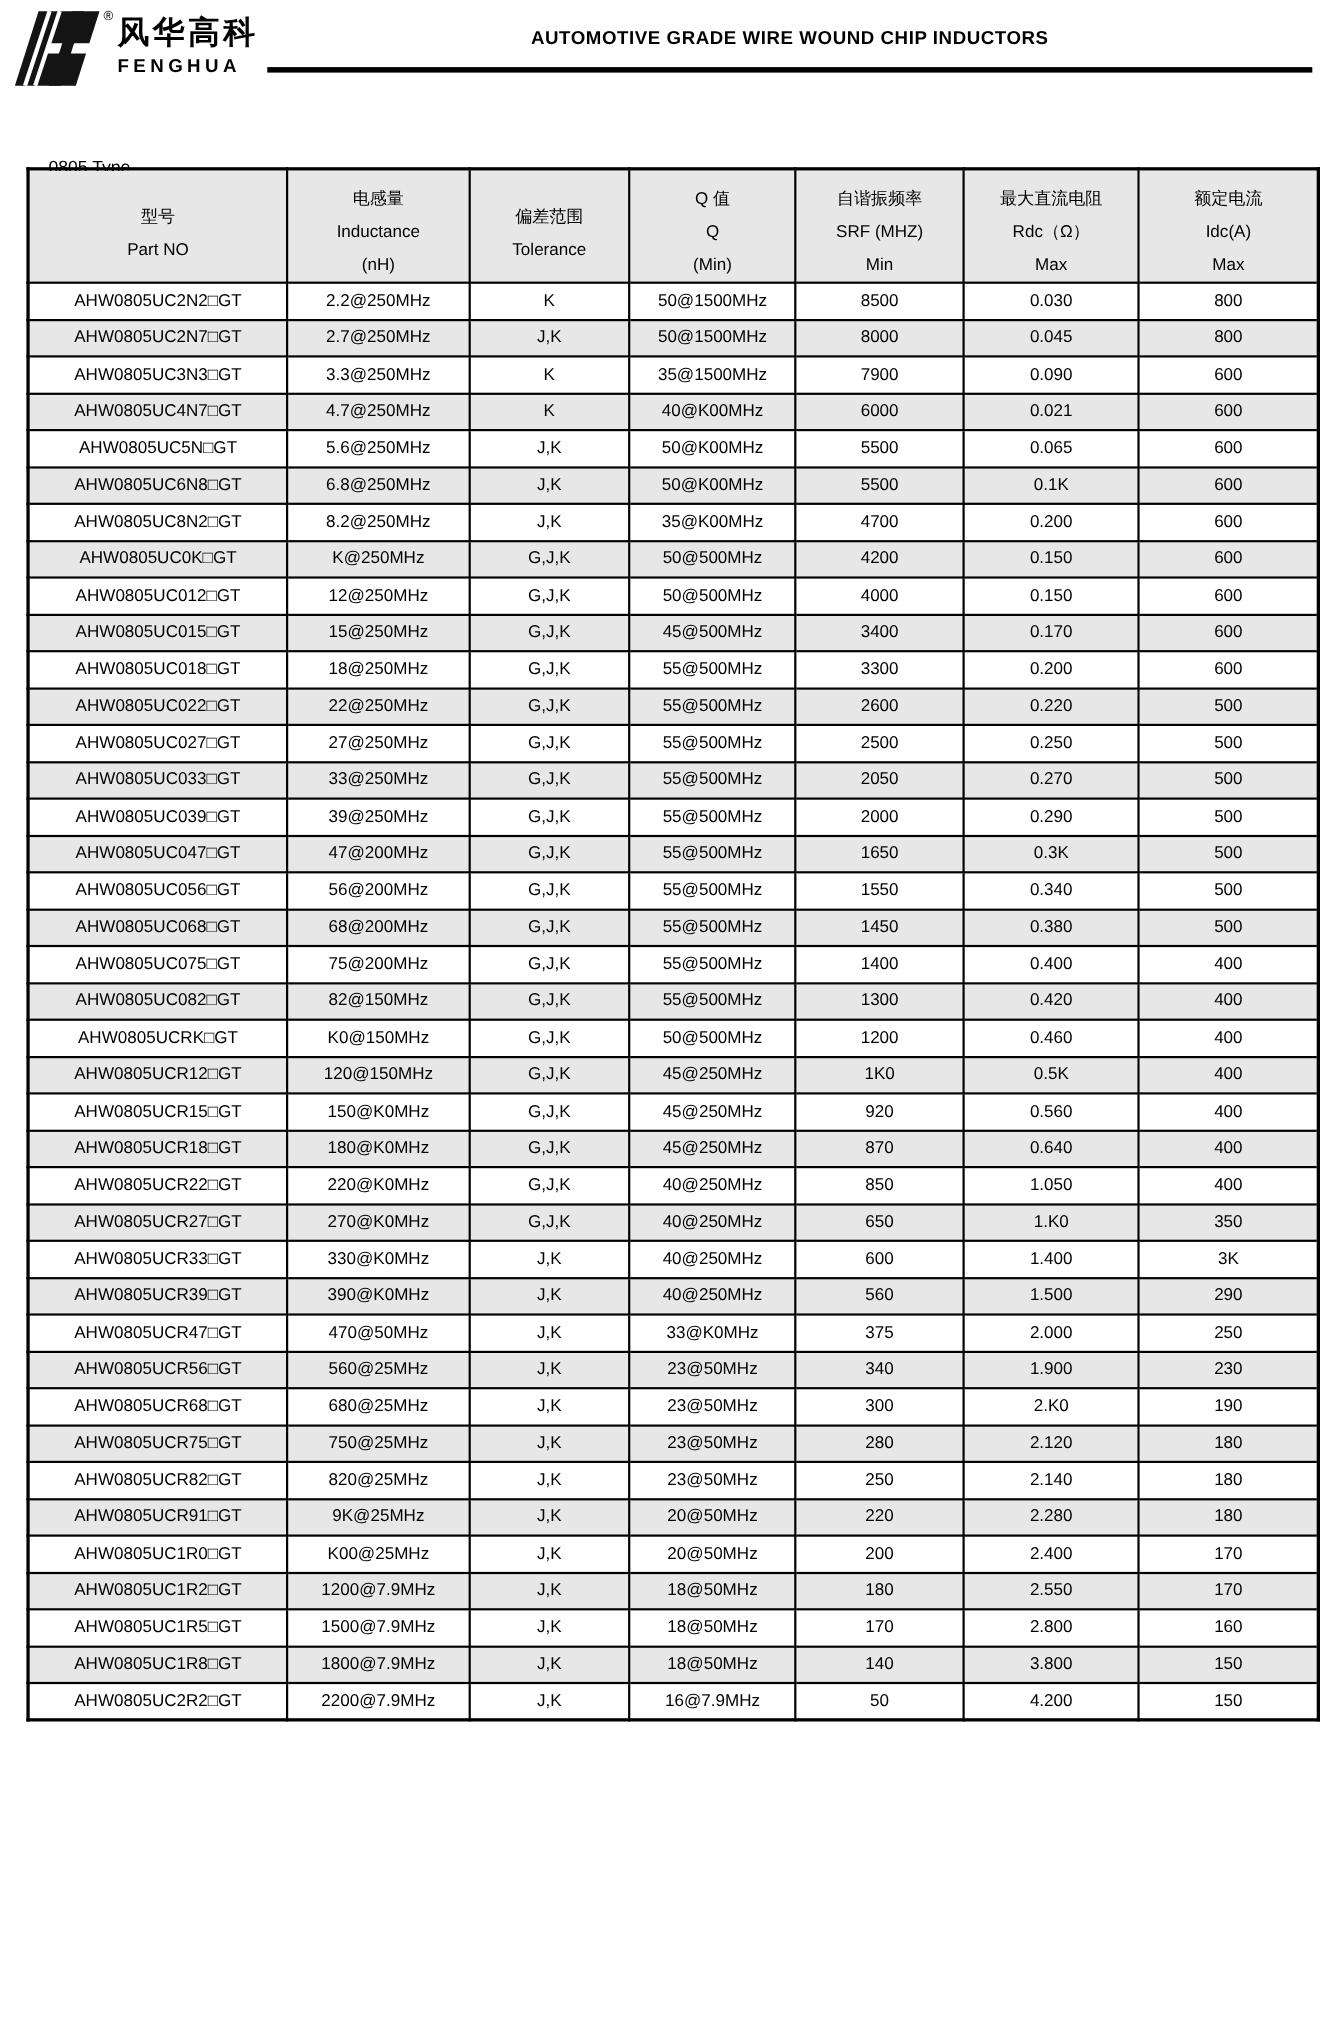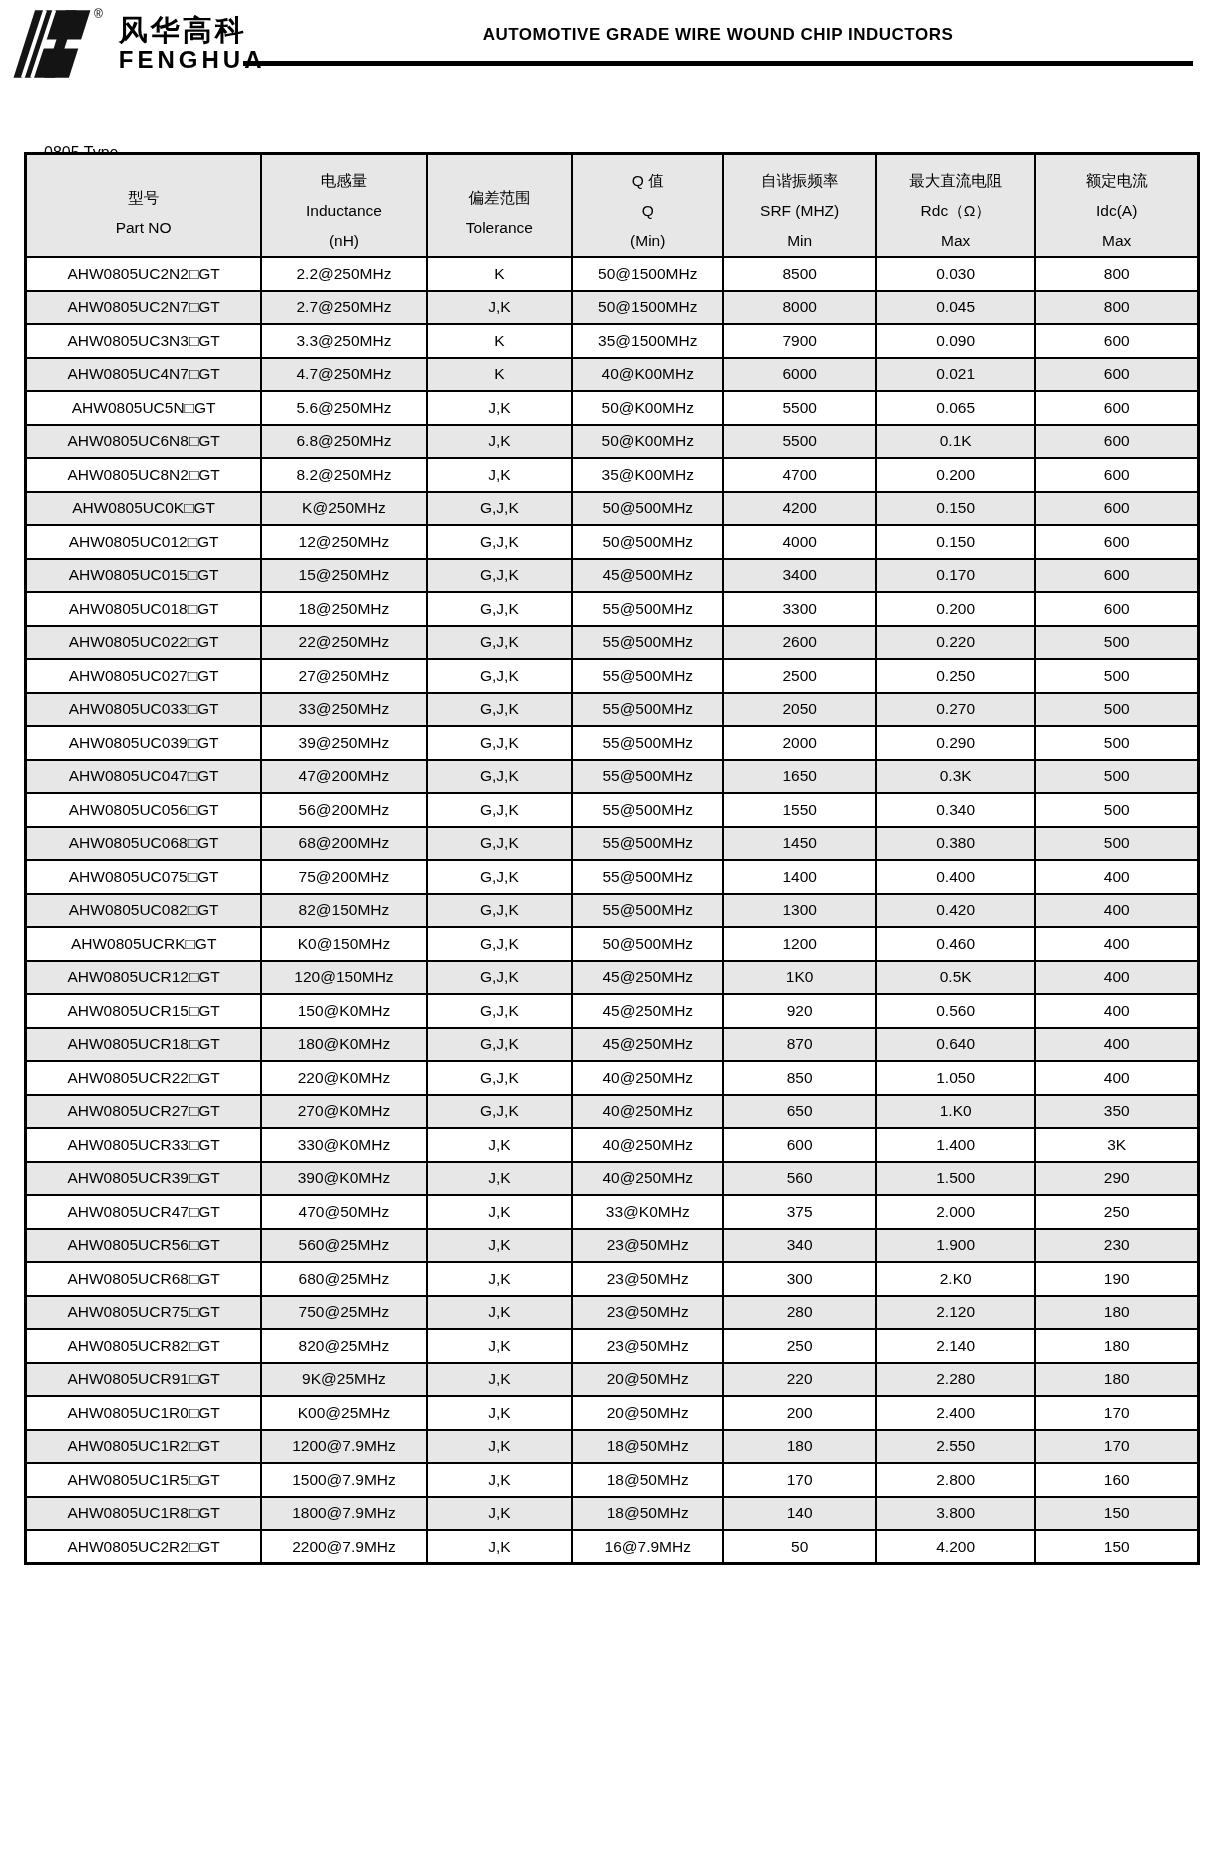--- a/index.html
+++ b/index.html
@@ -9,23 +9,23 @@
     width: 1213px;
     height: 1854px;
     font-family: "Liberation Sans", sans-serif;
     color: #000;
     overflow: hidden;
   }
   .page-header { position: absolute; top: 0; left: 0; width: 1213px; height: 100px; }
   .logo { position: absolute; left: 12px; top: 8px; display: flex; align-items: flex-start; }
   .logo-mark { width: 80px; height: 72px; display: block; }
   .reg-mark { font-size: 12px; line-height: 12px; margin-left: 2px; }
-  .brand-text { margin-left: 16px; margin-top: 6px; }
+  .brand-text { margin-left: 4px; margin-top: 6px; }
   .brand-cn { font-size: 29px; font-weight: bold; letter-spacing: 3px; line-height: 32px; }
-  .brand-en { font-size: 24px; font-weight: bold; letter-spacing: 4px; line-height: 26px; margin-top: 1px; }
+  .brand-en { font-size: 17px; font-weight: bold; letter-spacing: 4px; line-height: 26px; margin-top: 1px; }
   .page-title {
     position: absolute; left: 243px; top: 25px; width: 950px;
     text-align: center; font-size: 17px; font-weight: bold; letter-spacing: 0.5px;
     white-space: nowrap;
   }
   .title-underline { position: absolute; left: 243px; top: 61px; width: 950px; height: 5px; background: #000; }
   .section-label { position: absolute; left: 44px; top: 144px; font-size: 16px; }
   table.spec-table {
     position: absolute; left: 24px; top: 152px; width: 1176px;
     border-collapse: collapse; table-layout: fixed;

